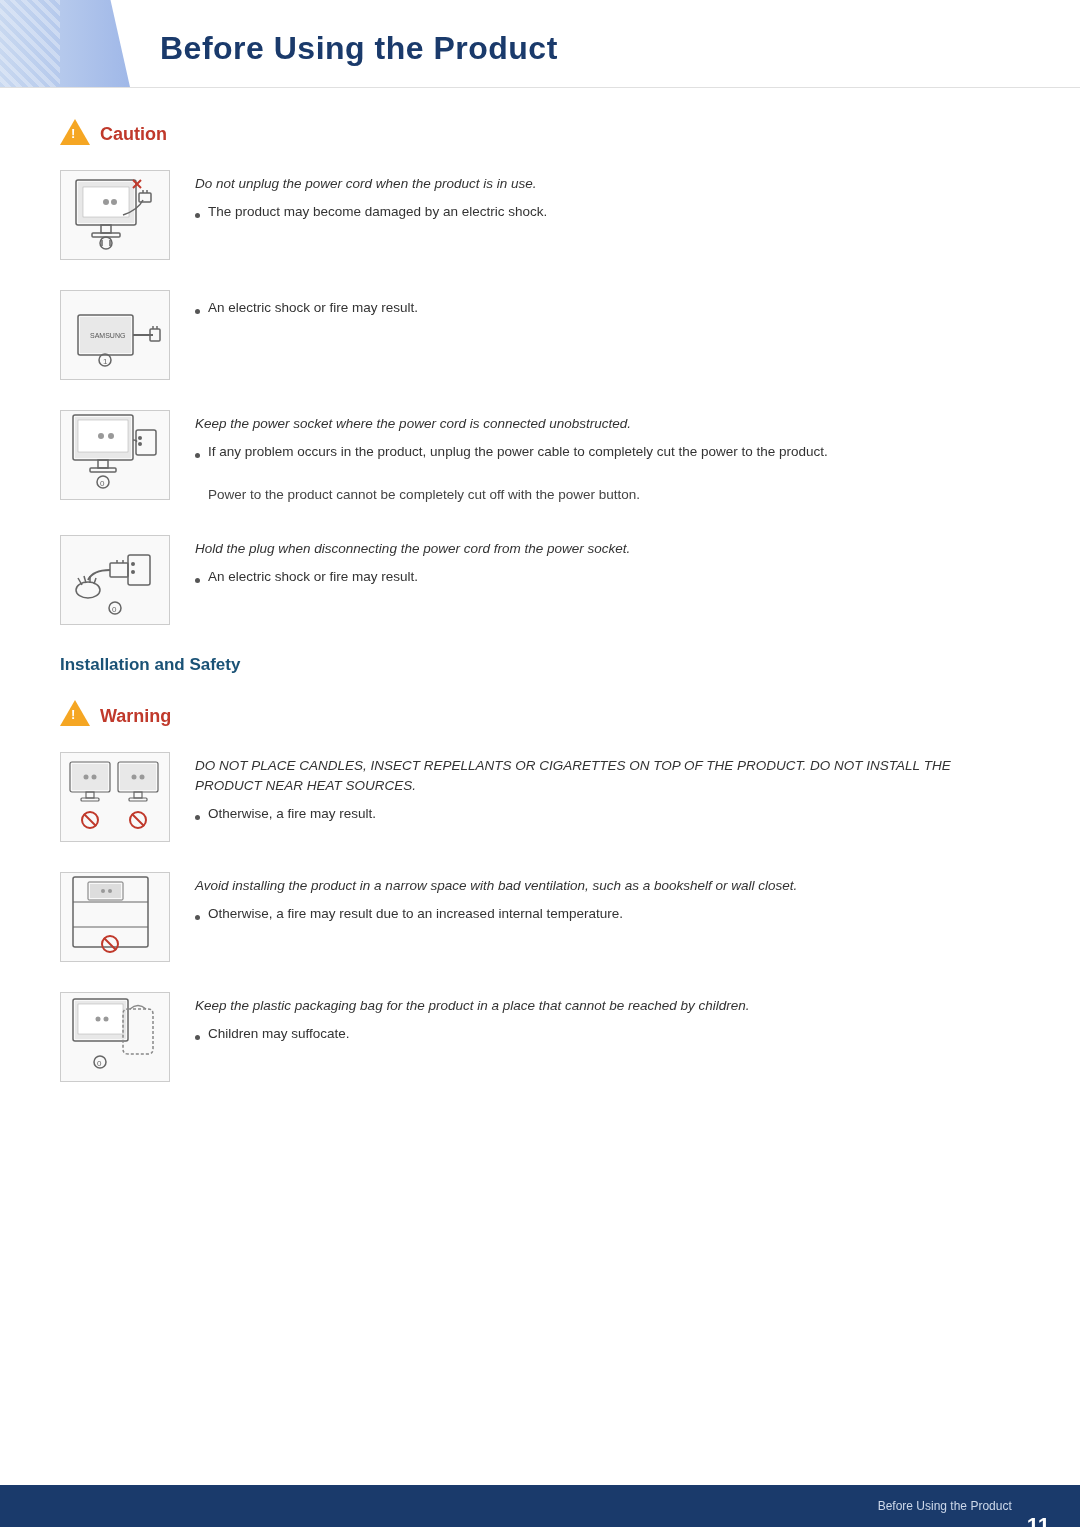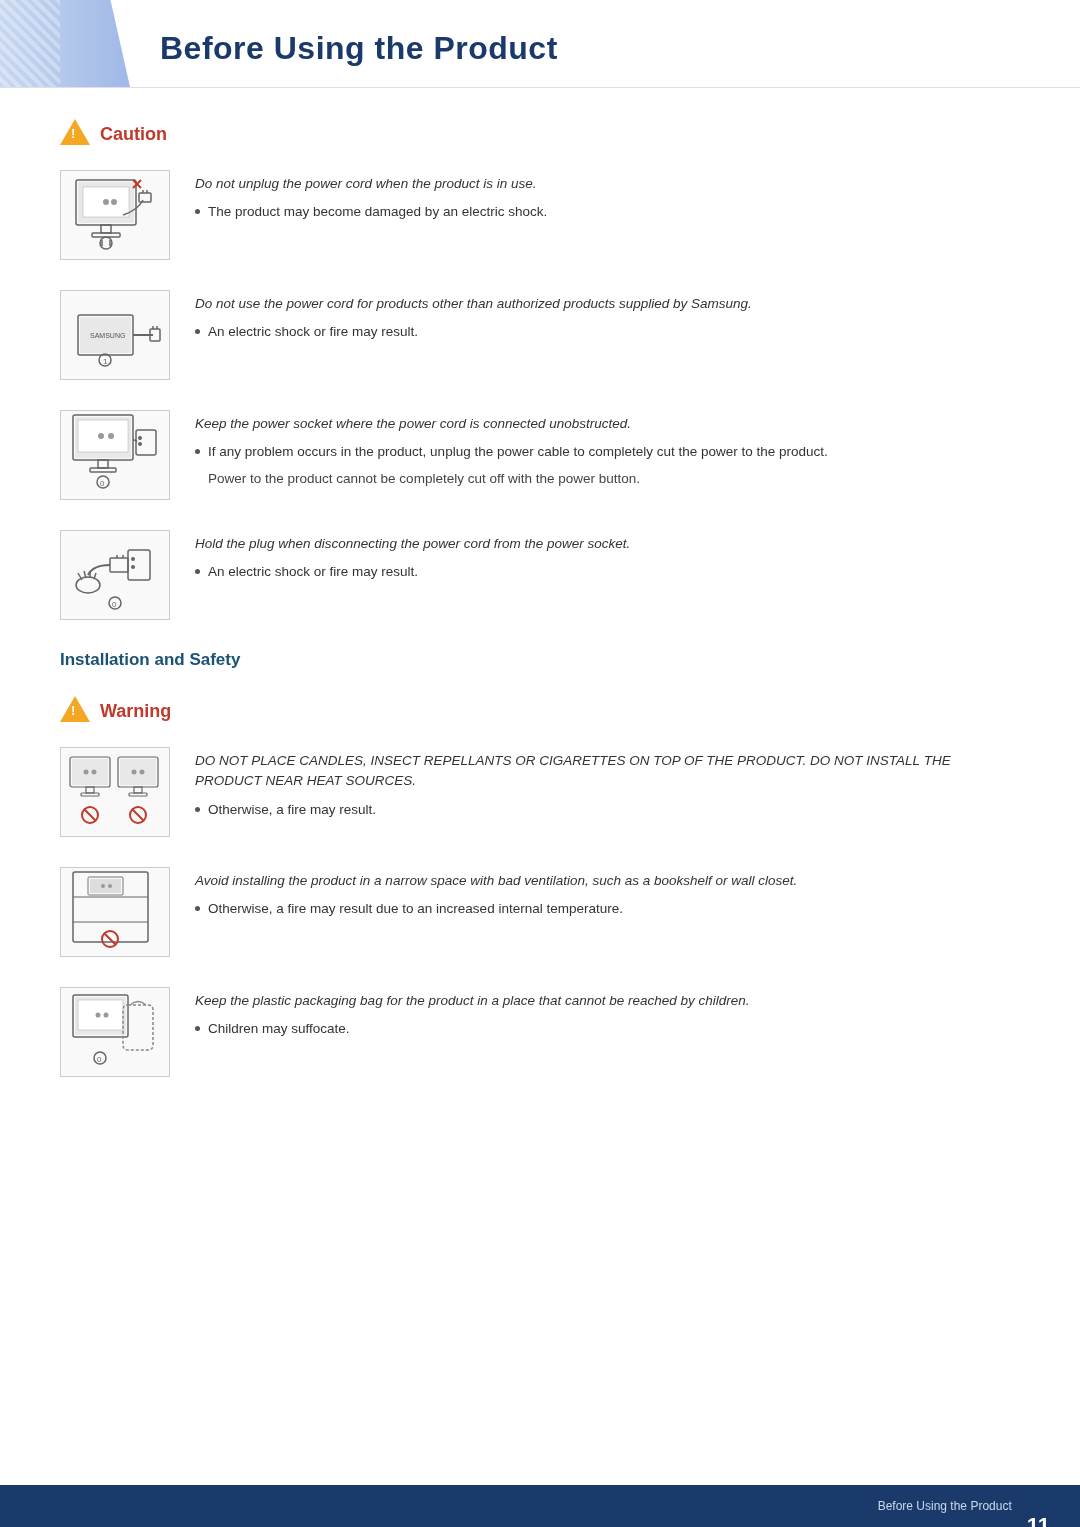--- a/index.html
+++ b/index.html
@@ -135,21 +135,21 @@
 
     .item-main-text {
       margin-bottom: 8px;
       line-height: 1.5;
       font-size: 13.5px;
       font-style: italic;
     }
 
     .item-bullet {
       display: flex;
-      align-items: flex-start;
+      align-items: center;
       gap: 8px;
       margin-top: 4px;
       margin-bottom: 4px;
     }
 
     .bullet-dot {
       width: 5px;
       height: 5px;
       background: #555;
       border-radius: 50%;
@@ -157,21 +157,21 @@
       flex-shrink: 0;
     }
 
     .bullet-text {
       line-height: 1.5;
       font-size: 13.5px;
       color: #333;
     }
 
     .item-sub-text {
-      margin-top: 6px;
+      margin-top: 22px;
       margin-left: 13px;
       line-height: 1.5;
       font-size: 13.5px;
       color: #444;
     }
 
     
     .installation-heading {
       font-size: 17px;
       font-weight: bold;
@@ -277,21 +277,20 @@
           <line x1="65" y1="40" x2="85" y2="40" stroke="#666" stroke-width="2"></line>
           <rect x="82" y="34" width="10" height="12" rx="1" fill="none" stroke="#666" stroke-width="1.5"></rect>
           <line x1="85" y1="31" x2="85" y2="34" stroke="#666" stroke-width="1.5"></line>
           <line x1="89" y1="31" x2="89" y2="34" stroke="#666" stroke-width="1.5"></line>
 
           <circle cx="37" cy="65" r="6" fill="none" stroke="#666" stroke-width="1.5"></circle>
           <text x="35" y="69" font-size="8" fill="#666">1</text>
         </svg>
       </div>
       <div class="item-text">
-        <p class="item-main-text">Do not use the power cord for products other than authorized products supplied by Samsung.</p>
         <div class="item-bullet">
           <div class="bullet-dot"></div>
           <span class="bullet-text">An electric shock or fire may result.</span>
         </div>
       </div>
     </div>
 
     <div class="content-item">
       <div class="item-image">
         <svg width="95" height="90" viewBox="0 0 95 90">

